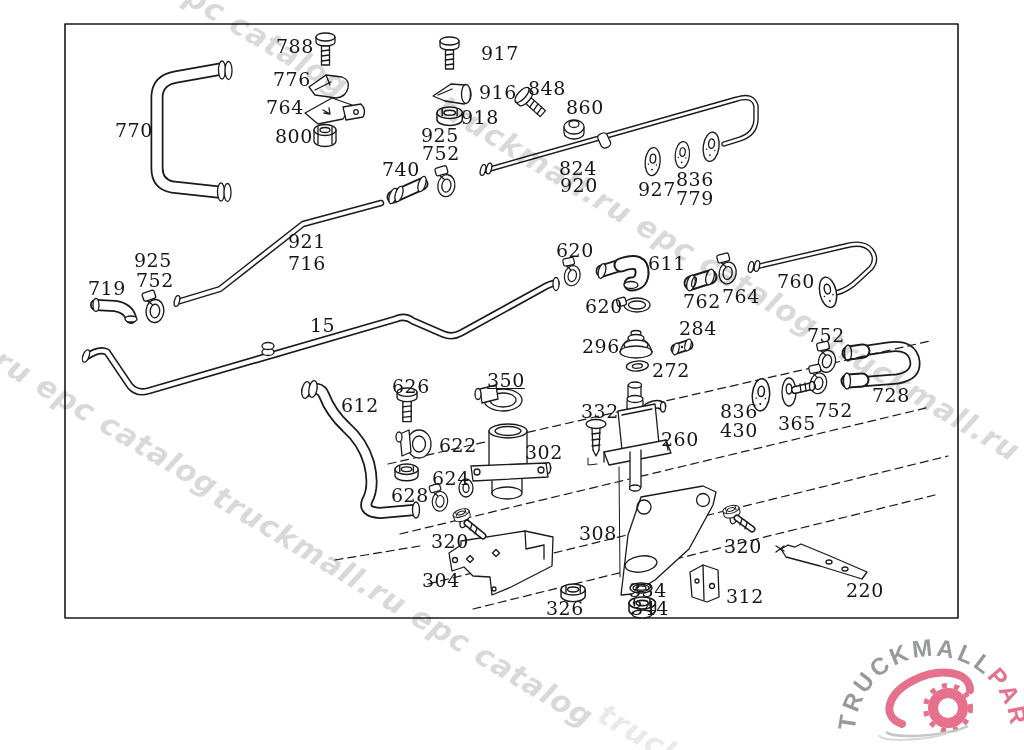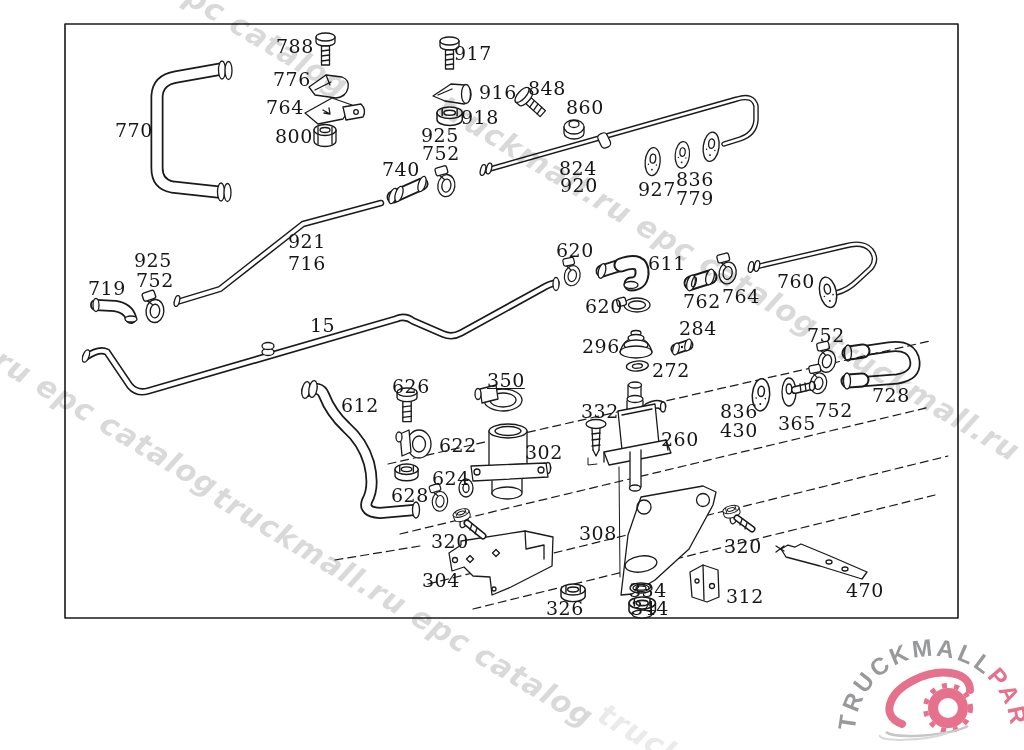--- a/index.html
+++ b/index.html
@@ -414,21 +414,21 @@
       <div class="wm" style="left: 225px; top: 479px; opacity: 1;">truckmall.ru epc catalog</div>
       <div class="wm" style="left: 838px; top: 325px; opacity: 1;">truckmall.ru epc catalog</div>
       <div class="wm" style="left: 610px; top: 696px; opacity: 0.55;">truckmall.ru epc catalog</div>
     </div>
   <div id="labels-layer">
       <span class="plabel" style="left: 276px; top: 37px;">788</span>
       <span class="plabel" style="left: 273px; top: 70px;">776</span>
       <span class="plabel" style="left: 266px; top: 98px;">764</span>
       <span class="plabel" style="left: 275px; top: 127px;">800</span>
       <span class="plabel" style="left: 115px; top: 121px;">770</span>
-      <span class="plabel" style="left: 454px; top: 44px; text-align: right;">917</span>
+      <span class="plabel" style="left: 481px; top: 44px; text-align: right;">917</span>
       <span class="plabel" style="left: 479px; top: 83px;">916</span>
       <span class="plabel" style="left: 461px; top: 108px;">918</span>
       <span class="plabel" style="left: 421px; top: 126px;">925</span>
       <span class="plabel" style="left: 422px; top: 144px;">752</span>
       <span class="plabel" style="left: 382px; top: 160px;">740</span>
       <span class="plabel" style="left: 528px; top: 79px;">848</span>
       <span class="plabel" style="left: 566px; top: 98px;">860</span>
       <span class="plabel" style="left: 559px; top: 159px;">824</span>
       <span class="plabel" style="left: 560px; top: 176px;">920</span>
       <span class="plabel" style="left: 638px; top: 180px;">927</span>
@@ -465,15 +465,15 @@
       <span class="plabel" style="left: 778px; top: 414px;">365</span>
       <span class="plabel" style="left: 815px; top: 401px;">752</span>
       <span class="plabel" style="left: 431px; top: 532px;">320</span>
       <span class="plabel" style="left: 422px; top: 571px;">304</span>
       <span class="plabel" style="left: 579px; top: 524px;">308</span>
       <span class="plabel" style="left: 546px; top: 599px;">326</span>
       <span class="plabel" style="left: 629px; top: 581px;">334</span>
       <span class="plabel" style="left: 631px; top: 599px;">344</span>
       <span class="plabel" style="left: 726px; top: 587px;">312</span>
       <span class="plabel" style="left: 724px; top: 537px;">320</span>
-      <span class="plabel" style="left: 846px; top: 581px;">470</span>
+      <span class="plabel" style="left: 846px; top: 581px;">220</span>
     </div>
 </div>
 
 </body></html>

